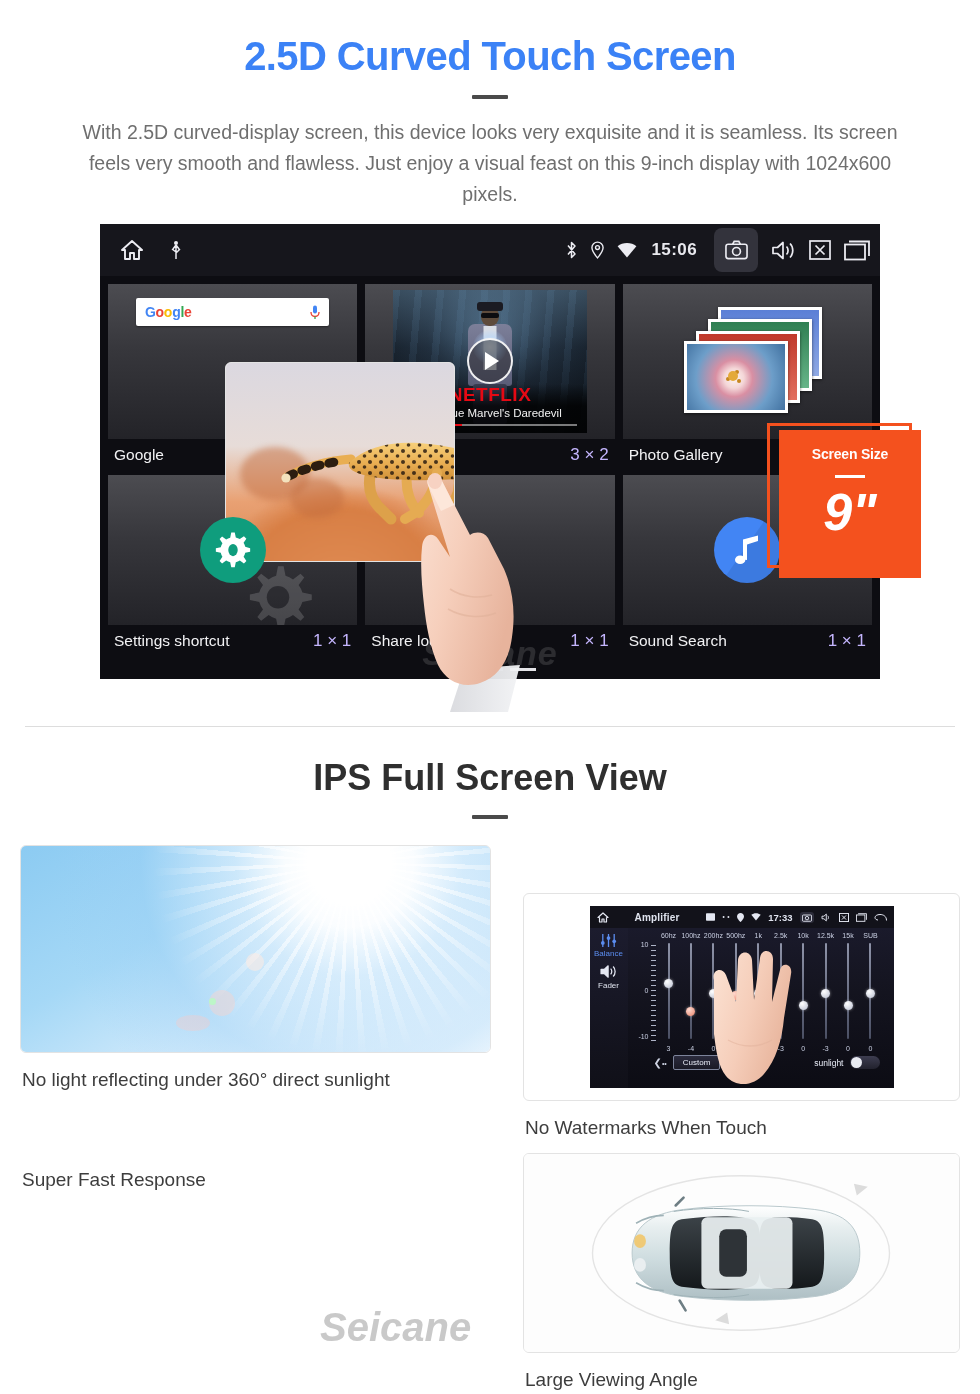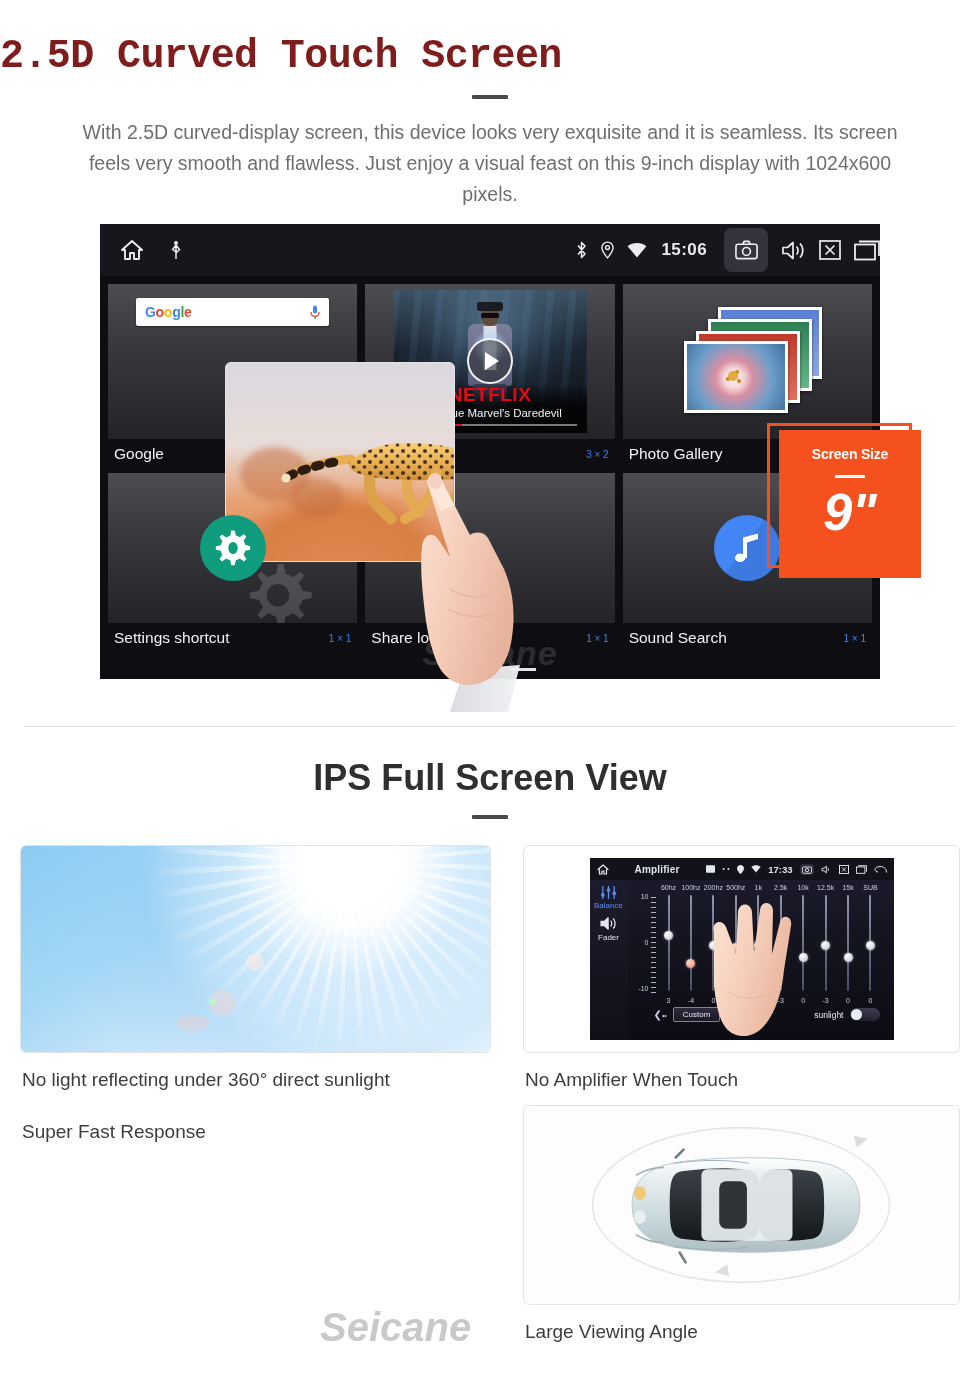--- a/index.html
+++ b/index.html
@@ -8,26 +8,25 @@
     background: #ffffff;
     font-family: "Liberation Sans", sans-serif;
     color: #3a3a3a;
     overflow: hidden;
   }
 
   
   .section-1 { width: 980px; padding-top: 34px; }
 
   .h1 {
-    text-align: left;
+    text-align: center;
     font-size: 40px;
     font-weight: bold;
-    color: #7f1d1d;
+    color: #3b82f6;
     letter-spacing: -0.6px;
-    font-family: Liberation Mono, monospace;
   }
   .rule {
     width: 36px; height: 4px; background: #4a4a4a;
     margin: 16px auto 18px auto; border-radius: 1px;
   }
   .lede {
     width: 860px; margin: 0 auto;
     text-align: center;
     font-size: 19.5px; line-height: 31px;
     color: #6f6f6f;
@@ -40,21 +39,21 @@
     width: 780px; height: 455px;
     background: #0d0d12;
     overflow: hidden;
   }
 
   
   .statusbar {
     position: relative;
     height: 52px; background: #16161c;
     display: flex; align-items: center;
-    padding: 0 0 0 20px;
+    padding: 0 10px 0 20px;
     color: #e9e9ee;
   }
   .sb-left { display: flex; align-items: center; gap: 26px; }
   .sb-right { margin-left: auto; display: flex; align-items: center; gap: 13px; }
   .sb-time { font-size: 17px; font-weight: bold; letter-spacing: 0.4px; margin: 0 4px 0 2px; }
   .ico { display: inline-flex; align-items: center; justify-content: center; }
   .ico svg { display: block; }
   .sb-cam-pill {
     width: 44px; height: 44px; border-radius: 8px; background: #33333c;
     display: flex; align-items: center; justify-content: center;
@@ -68,21 +67,21 @@
     height: 155px; position: relative; overflow: hidden;
     background: linear-gradient(180deg,#4c4c51 0%,#37373c 42%,#232328 100%);
     display: flex; align-items: center; justify-content: center;
   }
   .wrow.r2 .wbox { height: 150px; }
   .wlabel {
     display: flex; align-items: center; justify-content: space-between;
     padding: 6px 6px 10px 6px;
     color: #f2f2f4; font-size: 15.5px;
   }
-  .wsize { color: #3b82f6; font-size: 10px; }
+  .wsize { color: #c4b5fd; font-size: 17px; }
 
   
   .gbar {
     position: absolute; top: 14px; left: 28px; right: 28px; height: 28px;
     background: #fff; border-radius: 2px;
     display: flex; align-items: center; justify-content: space-between;
     padding: 0 9px;
     box-shadow: 0 1px 2px rgba(0,0,0,.4);
   }
   .glogo { font-size: 14px; font-weight: bold; letter-spacing: -0.3px; }
@@ -207,21 +206,21 @@
   .section-2 { padding-top: 30px; }
   .h2 { text-align:center; font-size: 36px; font-weight: bold; color:#2f2f2f; }
   .grid2 { width: 940px; margin: 26px auto 0 auto; display: grid;
     grid-template-columns: 471px 437px; column-gap: 32px; row-gap: 0; }
   .cellcol { width: 100%; }
   .card {
     border: 1px solid #e3e3e3; border-radius: 6px; overflow: hidden;
     position: relative; background: #fff;
   }
   .card.sky { height: 208px; }
-  .card.amp { height: 208px; }
+  .card.amp { height: 208px; margin-top: 48px; }
   .card.cheetah { height: 200px; }
   .card.cartop { height: 200px; }
   .caption { font-size: 19px; color: #3d3d3d; padding: 16px 2px 14px 2px; }
 
   
   .sky-img { position: absolute; inset: 0;
     background:
       radial-gradient(circle at 70% 8%, #ffffff 0%, #ffffff 11%, rgba(255,255,255,.92) 17%, rgba(214,236,252,.8) 30%, rgba(150,205,245,.35) 55%, rgba(120,190,240,0) 78%),
       linear-gradient(150deg, #8ccbf2 0%, #a5d8f6 35%, #cfe9fb 62%, #eef7fe 85%, #ffffff 100%);
   }
@@ -740,21 +739,21 @@
                 <stop offset="100%" stop-color="#e8b59d"></stop>
               </linearGradient>
             </defs>
             <path d="M16 40 C13 30 24 26 28 35 L38 62 L40 20 C41 10 53 10 54 20 L56 60 L62 18
                      C63 8 75 9 75 19 L74 62 L82 30 C84 21 95 24 93 34 L86 78
                      C84 100 78 120 66 134 C56 146 38 148 28 136 C20 126 18 110 16 94 Z" fill="url(#skin2)"></path>
             <path d="M30 100 C44 108 60 108 74 100" stroke="#e2b39c" stroke-width="1.4" fill="none" opacity=".55"></path>
           </svg>
         </div>
       </div>
-      <div class="caption">No Amplifier When Touch</div>
+      <div class="caption">No Watermarks When Touch</div>
     </div>
 
     <div class="cellcol">
       <div class="card cheetah">
         <div class="cheetah-img"></div>
         <div class="dune"></div>
         <div class="bush b1"></div>
         <div class="bush b2"></div>
         <svg class="cheetah" viewBox="0 0 230 110">
           <defs>

